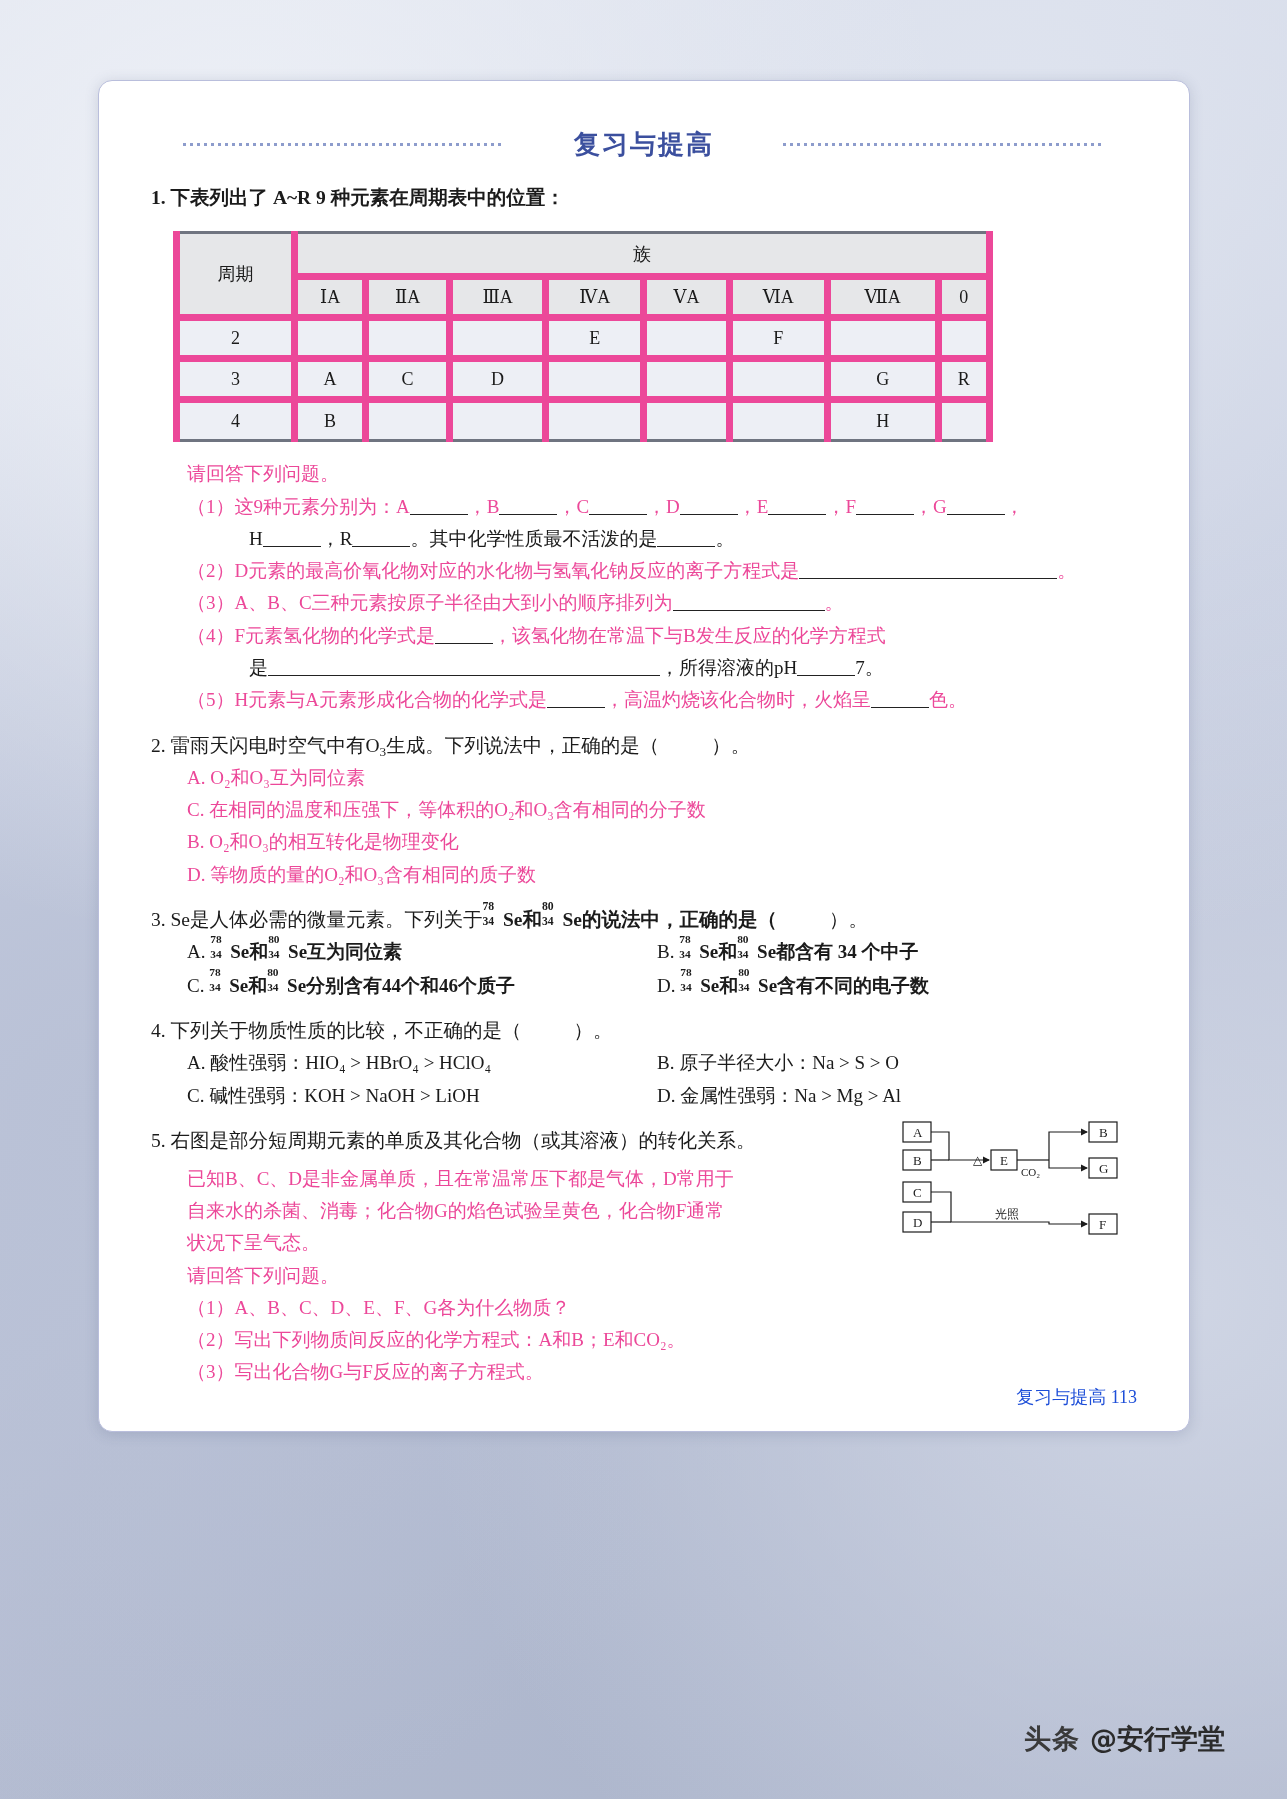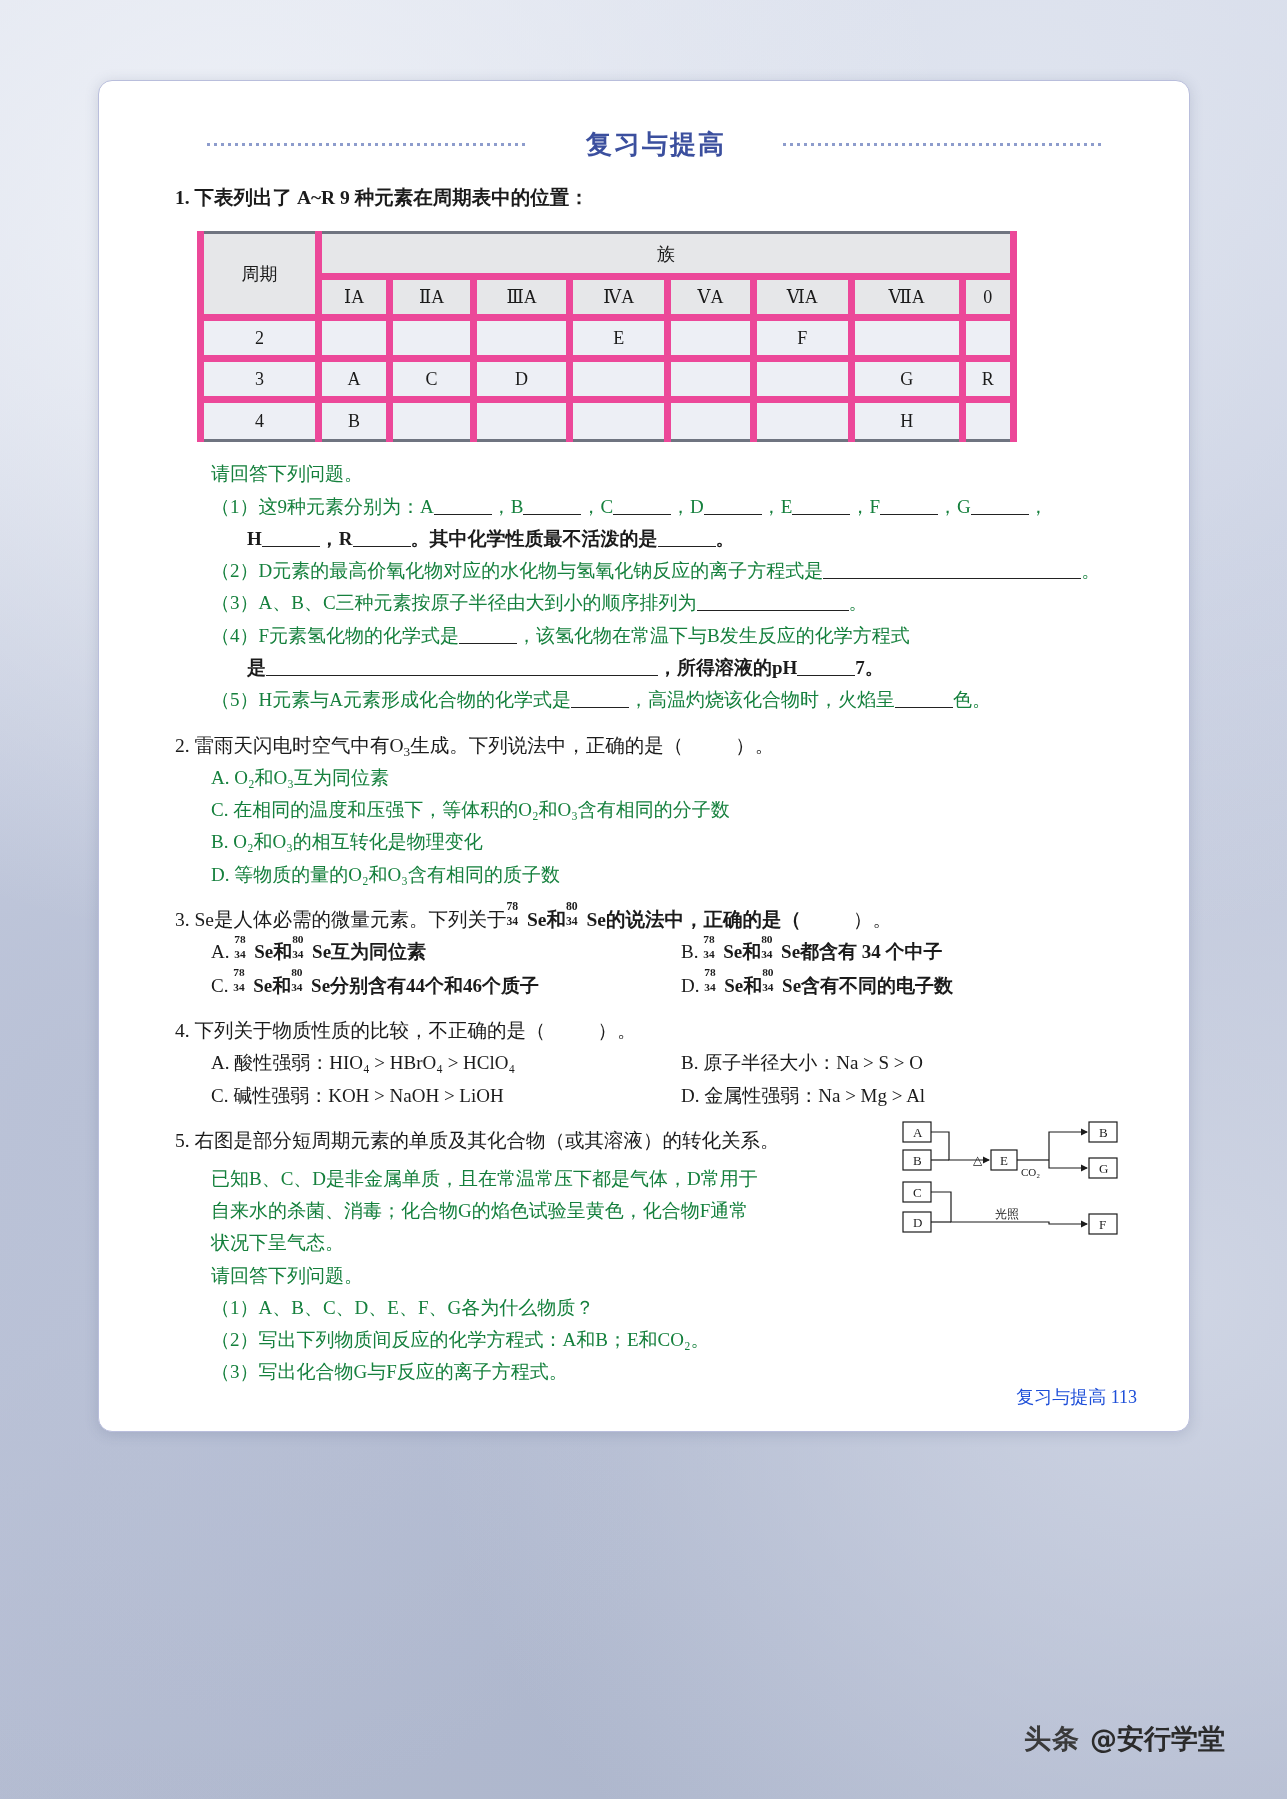--- a/index.html
+++ b/index.html
@@ -27,41 +27,41 @@
     position:absolute;
     left: 98px; top: 80px;
     width: 1092px; height: 1352px;
     background:#ffffff;
     border: 1px solid #b9bedc;
     border-radius: 14px;
     box-shadow: 0 2px 14px rgba(60,70,110,0.18);
   }
   .inner {
     position:absolute; left:0; top:0; right:0; bottom:0;
-    padding: 36px 52px 20px 76px;
+    padding: 36px 52px 20px 52px;
     border-radius: 26px;
   }
   
   .hdr { position:relative; height:52px; margin-bottom: 8px; }
   .hdr .dots-l, .hdr .dots-r {
     position:absolute; top:26px; height:3px;
     background-image: repeating-linear-gradient(to right, #8d9ccc 0 3px, transparent 3px 7px);
   }
   .hdr .dots-l { left:32px; width:322px; }
   .hdr .dots-r { right:32px; width:322px; }
   .hdr .title {
     position:absolute; left:0; right:0; top:10px;
     text-align:center;
     font-family:"DejaVu Sans","Liberation Sans",sans-serif;
     font-weight:bold; font-size:26px; color:#3b4f9e; letter-spacing:2px;
   }
   
   .qnum-line { font-size:19.5px; color:#1b1b1b; line-height:1.55; margin: 14px 0 0 0; }
-  .sub { margin-left: 36px; font-size:19px; line-height:1.7; color:#15803d; }
-  .sub2 { margin-left: 72px; font-size:19px; line-height:1.7; color:#1b1b1b;font-weight:bold; }
+  .sub { margin-left: 36px; font-size:19px; line-height:1.7; color:#ec4899; }
+  .sub2 { margin-left: 98px; font-size:19px; line-height:1.7; color:#1b1b1b; }
   .bold { font-weight:bold; }
   .blank { display:inline-block; border-bottom:1.4px solid #222; vertical-align: -2px; }
   sub { font-size:0.68em; vertical-align:-0.28em; }
   
   .iso { display:inline-block; position:relative; width: 1.05em; height:1em; vertical-align:baseline; }
   .iso i { font-style:normal; position:absolute; left:0; font-size:0.6em; font-weight:bold; line-height:1; }
   .iso i.a { top:-0.45em; }
   .iso i.z { top:0.85em; }
   
   .ptab { margin: 18px 0 0 22px; border-collapse: collapse; width: 820px; }

